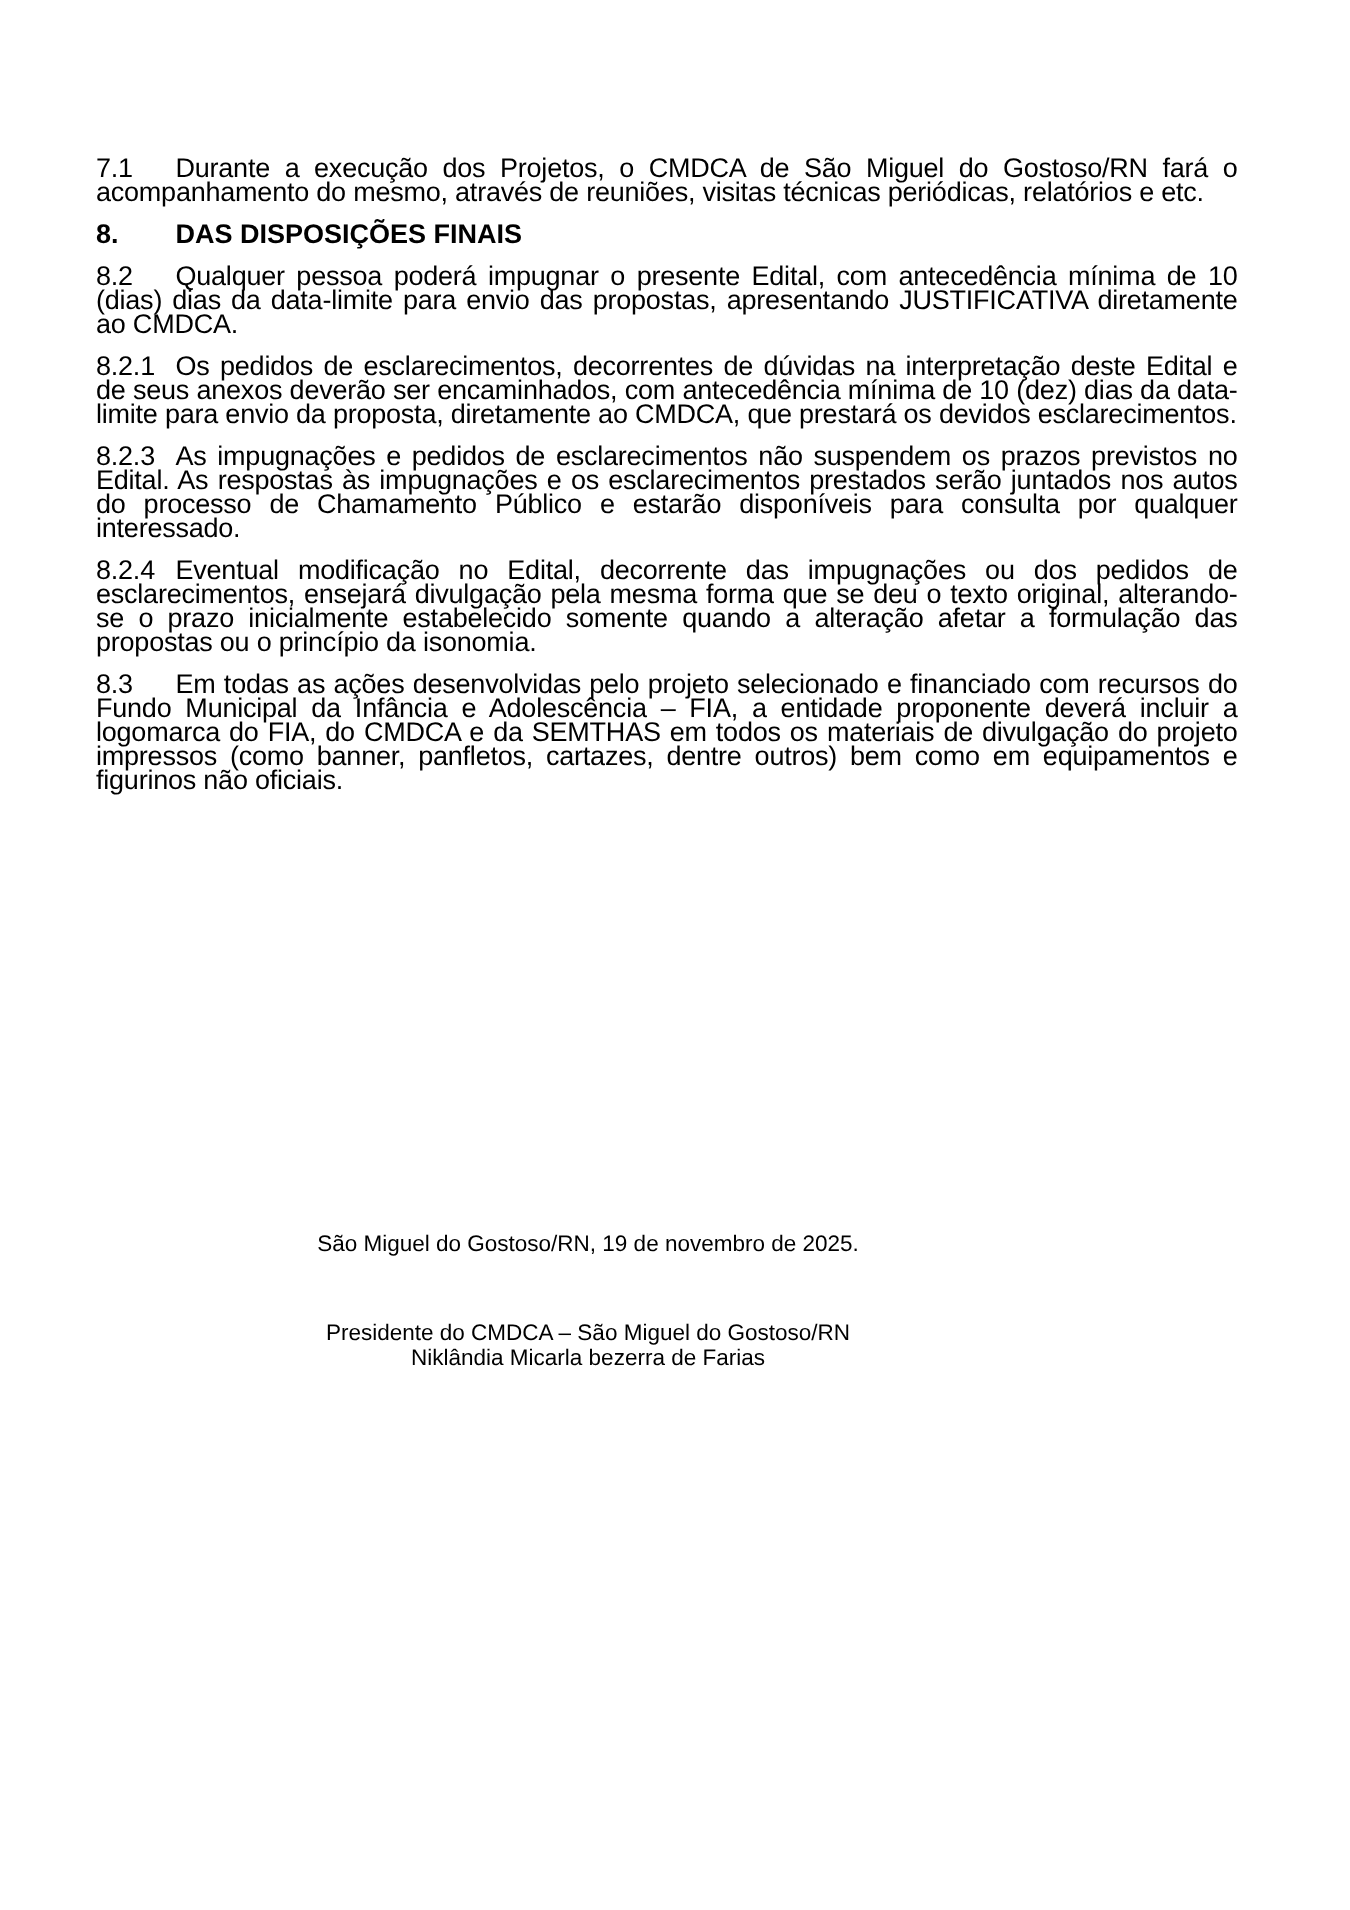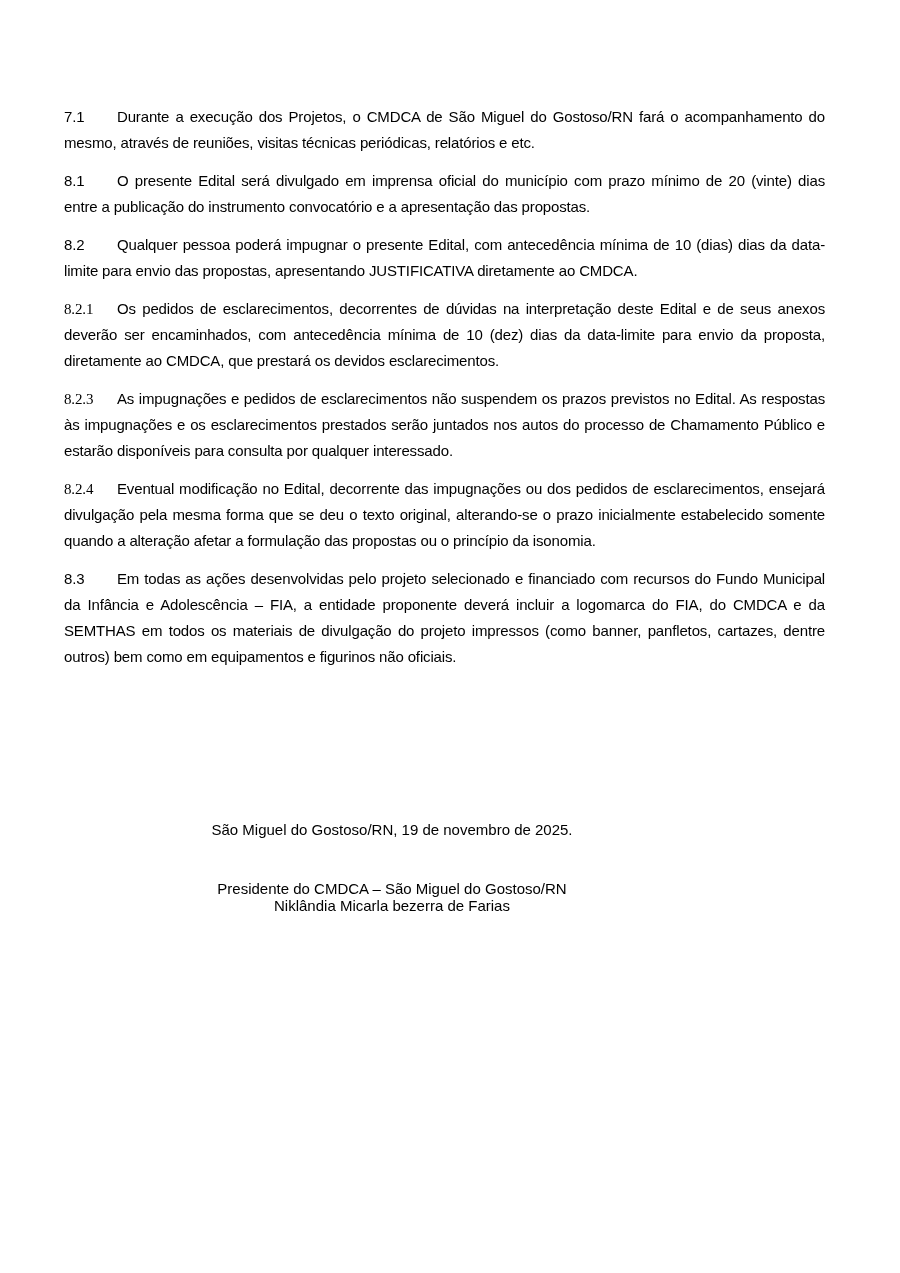--- a/index.html
+++ b/index.html
@@ -1,34 +1,34 @@
 <!DOCTYPE html>
 <html><head>
   <meta charset="utf-8">
   <style>
     html, body { margin: 0; padding: 0; background: #ffffff; }
     body { width: 900px; height: 1273px; position: relative; overflow: hidden; color: #000; }
     .page { position: absolute; left: 64px; top: 104px; width: 761px;
-      font-family: "Liberation Sans", sans-serif; font-size: 15px; line-height: 26px; }
+      font-family: "Liberation Sans", sans-serif; font-size: 18px; line-height: 16px; }
     .para { text-align: justify; margin: 0 0 12px 0; letter-spacing: -0.15px; }
     .para .num { display: inline-block; width: 53px; }
-    .para.sub .num { width: 53px; font-family: Liberation Serif, serif; }
+    .para.sub .num { width: 53px; }
     .heading { font-weight: bold; margin: 0 0 12px 0; }
     .heading .num { display: inline-block; width: 53px; }
     .center { text-align: center; position: absolute; left: 0; width: 784px;
       font-family: "Liberation Sans", sans-serif; font-size: 15px; line-height: 26px; }
   </style>
 </head>
 <body>
 
 <div class="page">
   <p class="para"><span class="num">7.1</span><span>Durante a execução dos Projetos, o CMDCA de São Miguel do Gostoso/RN fará o acompanhamento do mesmo, através de reuniões, visitas técnicas periódicas, relatórios e etc.</span></p>
 
+  <p class="heading"><span class="num">8.</span><span>DAS DISPOSIÇÕES FINAIS</span></p>
 
-  <p class="para"><span class="num">8.1</span><span>O presente Edital será divulgado em imprensa oficial do município com prazo mínimo de 20 (vinte) dias entre a publicação do instrumento convocatório e a apresentação das propostas.</span></p>
 
   <p class="para"><span class="num">8.2</span><span>Qualquer pessoa poderá impugnar o presente Edital, com antecedência mínima de 10 (dias) dias da data-limite para envio das propostas, apresentando JUSTIFICATIVA diretamente ao CMDCA.</span></p>
 
   <p class="para sub"><span class="num">8.2.1</span><span>Os pedidos de esclarecimentos, decorrentes de dúvidas na interpretação deste Edital e de seus anexos deverão ser encaminhados, com antecedência mínima de 10 (dez) dias da data-limite para envio da proposta, diretamente ao CMDCA, que prestará os devidos esclarecimentos.</span></p>
 
   <p class="para sub"><span class="num">8.2.3</span><span>As impugnações e pedidos de esclarecimentos não suspendem os prazos previstos no Edital. As respostas às impugnações e os esclarecimentos prestados serão juntados nos autos do processo de Chamamento Público e estarão disponíveis para consulta por qualquer interessado.</span></p>
 
   <p class="para sub"><span class="num">8.2.4</span><span>Eventual modificação no Edital, decorrente das impugnações ou dos pedidos de esclarecimentos, ensejará divulgação pela mesma forma que se deu o texto original, alterando-se o prazo inicialmente estabelecido somente quando a alteração afetar a formulação das propostas ou o princípio da isonomia.</span></p>
 
   <p class="para"><span class="num">8.3</span><span>Em todas as ações desenvolvidas pelo projeto selecionado e financiado com recursos do Fundo Municipal da Infância e Adolescência – FIA, a entidade proponente deverá incluir a logomarca do FIA, do CMDCA e da SEMTHAS em todos os materiais de divulgação do projeto impressos (como banner, panfletos, cartazes, dentre outros) bem como em equipamentos e figurinos não oficiais.</span></p>

